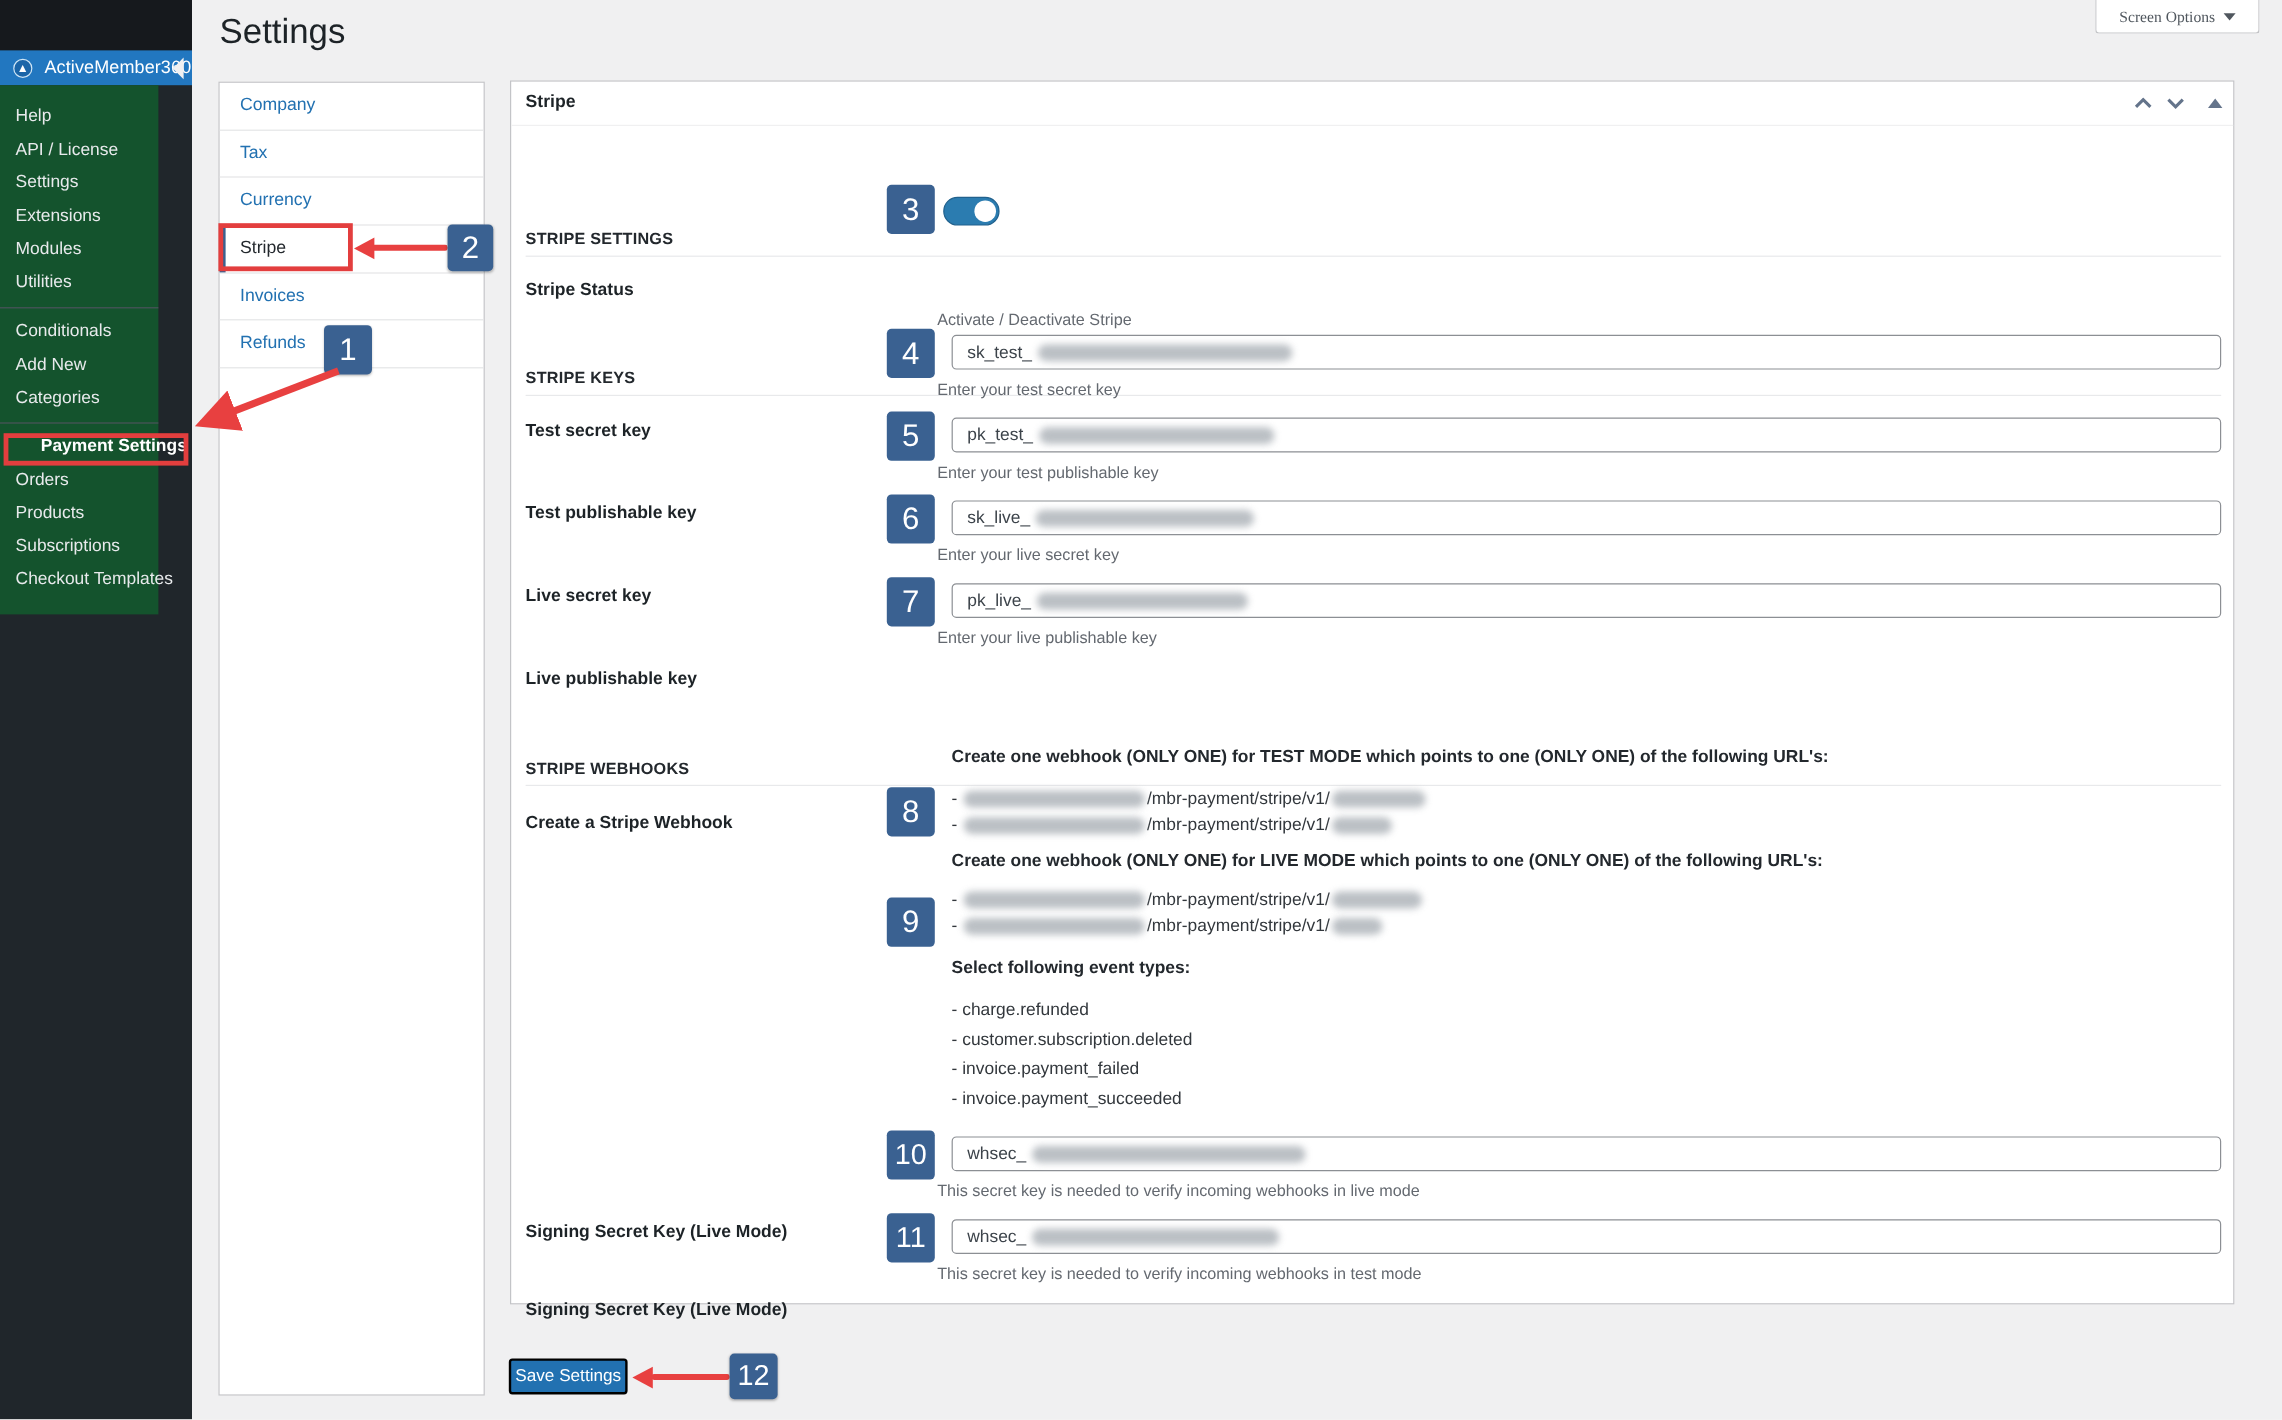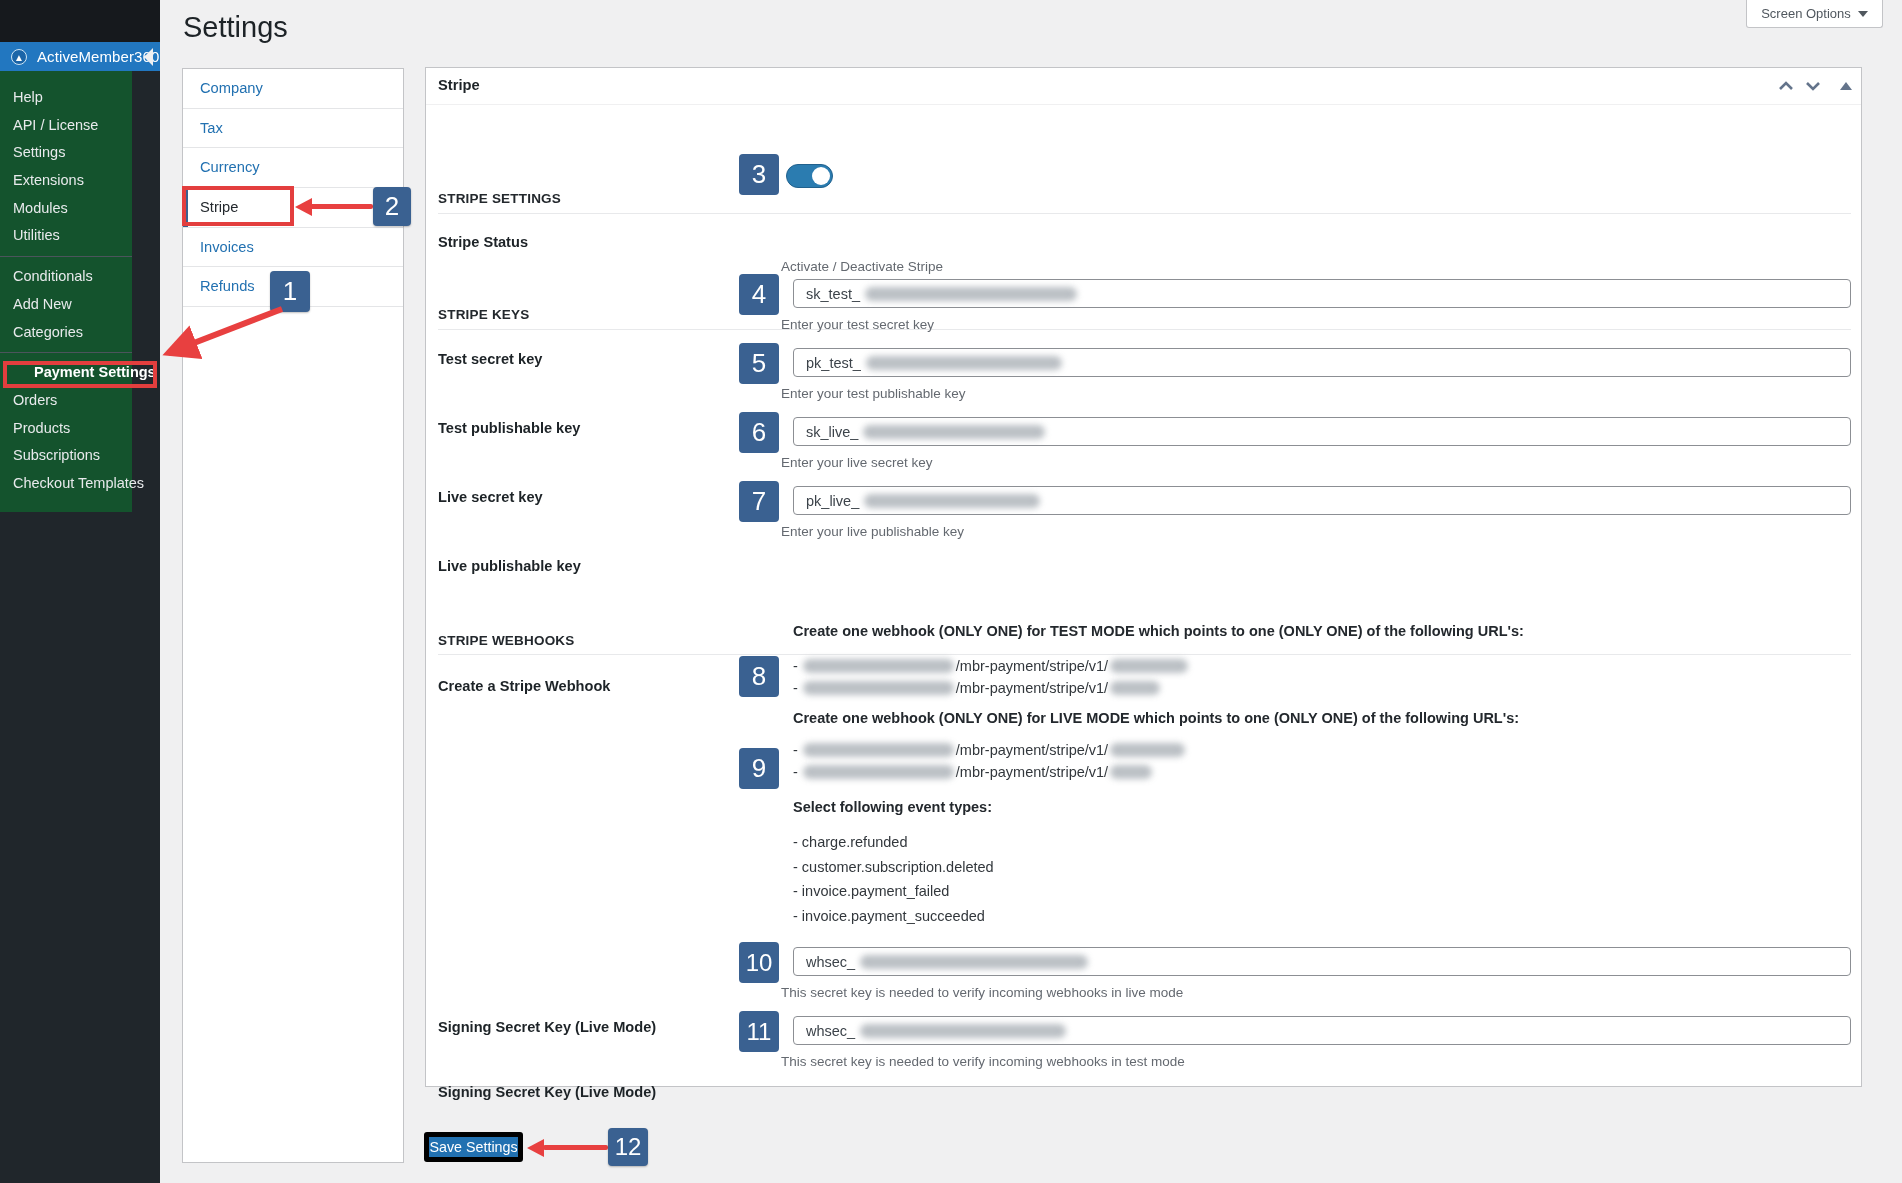--- a/index.html
+++ b/index.html
@@ -14,21 +14,21 @@
   #brand .logo span{color:#fff;font-size:10px;line-height:10px;transform:translateY(1px);}
   #brand .brand-label{color:#fff;font-size:15px;margin-left:10px;letter-spacing:.1px;}
   #brand-notch{left:144px;top:48px;width:0;height:0;border-top:9px solid transparent;border-bottom:9px solid transparent;border-right:9px solid #f0f0f1;}
   #menu{left:0;top:71px;width:132px;background:#14532d;padding:13px 0 14px 0;}
   .menu-item{height:27.7px;line-height:27.7px;padding-left:13px;color:#e8eaec;font-size:14.5px;cursor:pointer;white-space:nowrap;}
   .menu-item.current{color:#fff;font-weight:bold;padding-left:34px;}
   .menu-sep{border:0;border-top:1px solid #4c545c;margin:6px 0;}
 
   
   #page-title{left:183px;top:11px;font-size:29px;font-weight:400;color:#1d2327;}
-  #screen-options{left:1746px;top:0;width:137px;height:28px;background:#fff;border:1px solid #c3c4c7;border-top:none;border-radius:0 0 3px 3px;box-sizing:border-box;display:flex;align-items:center;justify-content:center;gap:7px;font-size:13px;color:#50575e;cursor:pointer;}
+  #screen-options{left:1746px;top:0;width:137px;height:28px;background:#fff;border:1px solid #c3c4c7;border-top:none;border-radius:0 0 3px 3px;box-sizing:border-box;display:flex;align-items:center;justify-content:center;gap:7px;font-size:13px;color:#50575e;cursor:pointer;font-family:Liberation Serif, serif;}
   .tri-down{width:0;height:0;border-left:5px solid transparent;border-right:5px solid transparent;border-top:6px solid #50575e;}
 
   
   #tabbox{left:182px;top:68px;width:222px;height:1095px;background:#fff;border:1px solid #c3c4c7;box-sizing:border-box;}
   .tab{position:relative;height:39.7px;line-height:39.7px;padding-left:17px;font-size:14.7px;color:#2271b1;border-bottom:1px solid #e4e5e7;box-sizing:border-box;cursor:pointer;}
   .tab.selected{color:#23282d;}
   .tab.selected::before{content:"";position:absolute;left:0;top:0;width:5px;height:100%;background:#39618f;}
 
   
   #panel{left:425px;top:67px;width:1437px;height:1020px;background:#fff;border:1px solid #c3c4c7;box-sizing:border-box;}
@@ -49,21 +49,21 @@
   .wh{position:absolute;left:367px;font-size:14.5px;color:#32373c;white-space:nowrap;}
   .wh.bold{font-weight:600;color:#23282d;}
   .url-line{display:flex;align-items:center;}
   .events div{height:24.6px;line-height:24.6px;font-size:14.5px;color:#32373c;}
 
   
   #toggle{position:absolute;left:360px;top:96px;width:47px;height:24px;background:#2b7cb0;border:1px solid #21618d;border-radius:13px;box-sizing:border-box;cursor:pointer;}
   #toggle .knob{position:absolute;right:2px;top:2px;width:18px;height:18px;border-radius:50%;background:#fff;}
 
   
-  #save-btn{left:424px;top:1132px;width:99px;height:30px;background:#2271b1;border:5px solid #000000;border-radius:3px;box-sizing:border-box;color:#fff;font-size:14.3px;display:flex;align-items:center;justify-content:center;cursor:pointer;}
+  #save-btn{left:424px;top:1132px;width:99px;height:30px;background:#2271b1;border:2px solid #000000;border-radius:3px;box-sizing:border-box;color:#fff;font-size:14.3px;display:flex;align-items:center;justify-content:center;cursor:pointer;}
 
   
   .ann-badge{position:absolute;width:40px;height:41px;background:#3a6191;border-radius:4px;color:#fff;display:flex;align-items:center;justify-content:center;font-size:26px;box-shadow:0 1px 2px rgba(0,0,0,.25);}
   .red-box{position:absolute;border:4px solid #e33e3e;box-sizing:border-box;}
   .arr-line{position:absolute;background:#e84040;border-radius:2px;}
   .arr-head-left{position:absolute;width:0;height:0;border-top:9px solid transparent;border-bottom:9px solid transparent;border-right:17px solid #e84040;}
 </style>
 </head>
 <body>
 

